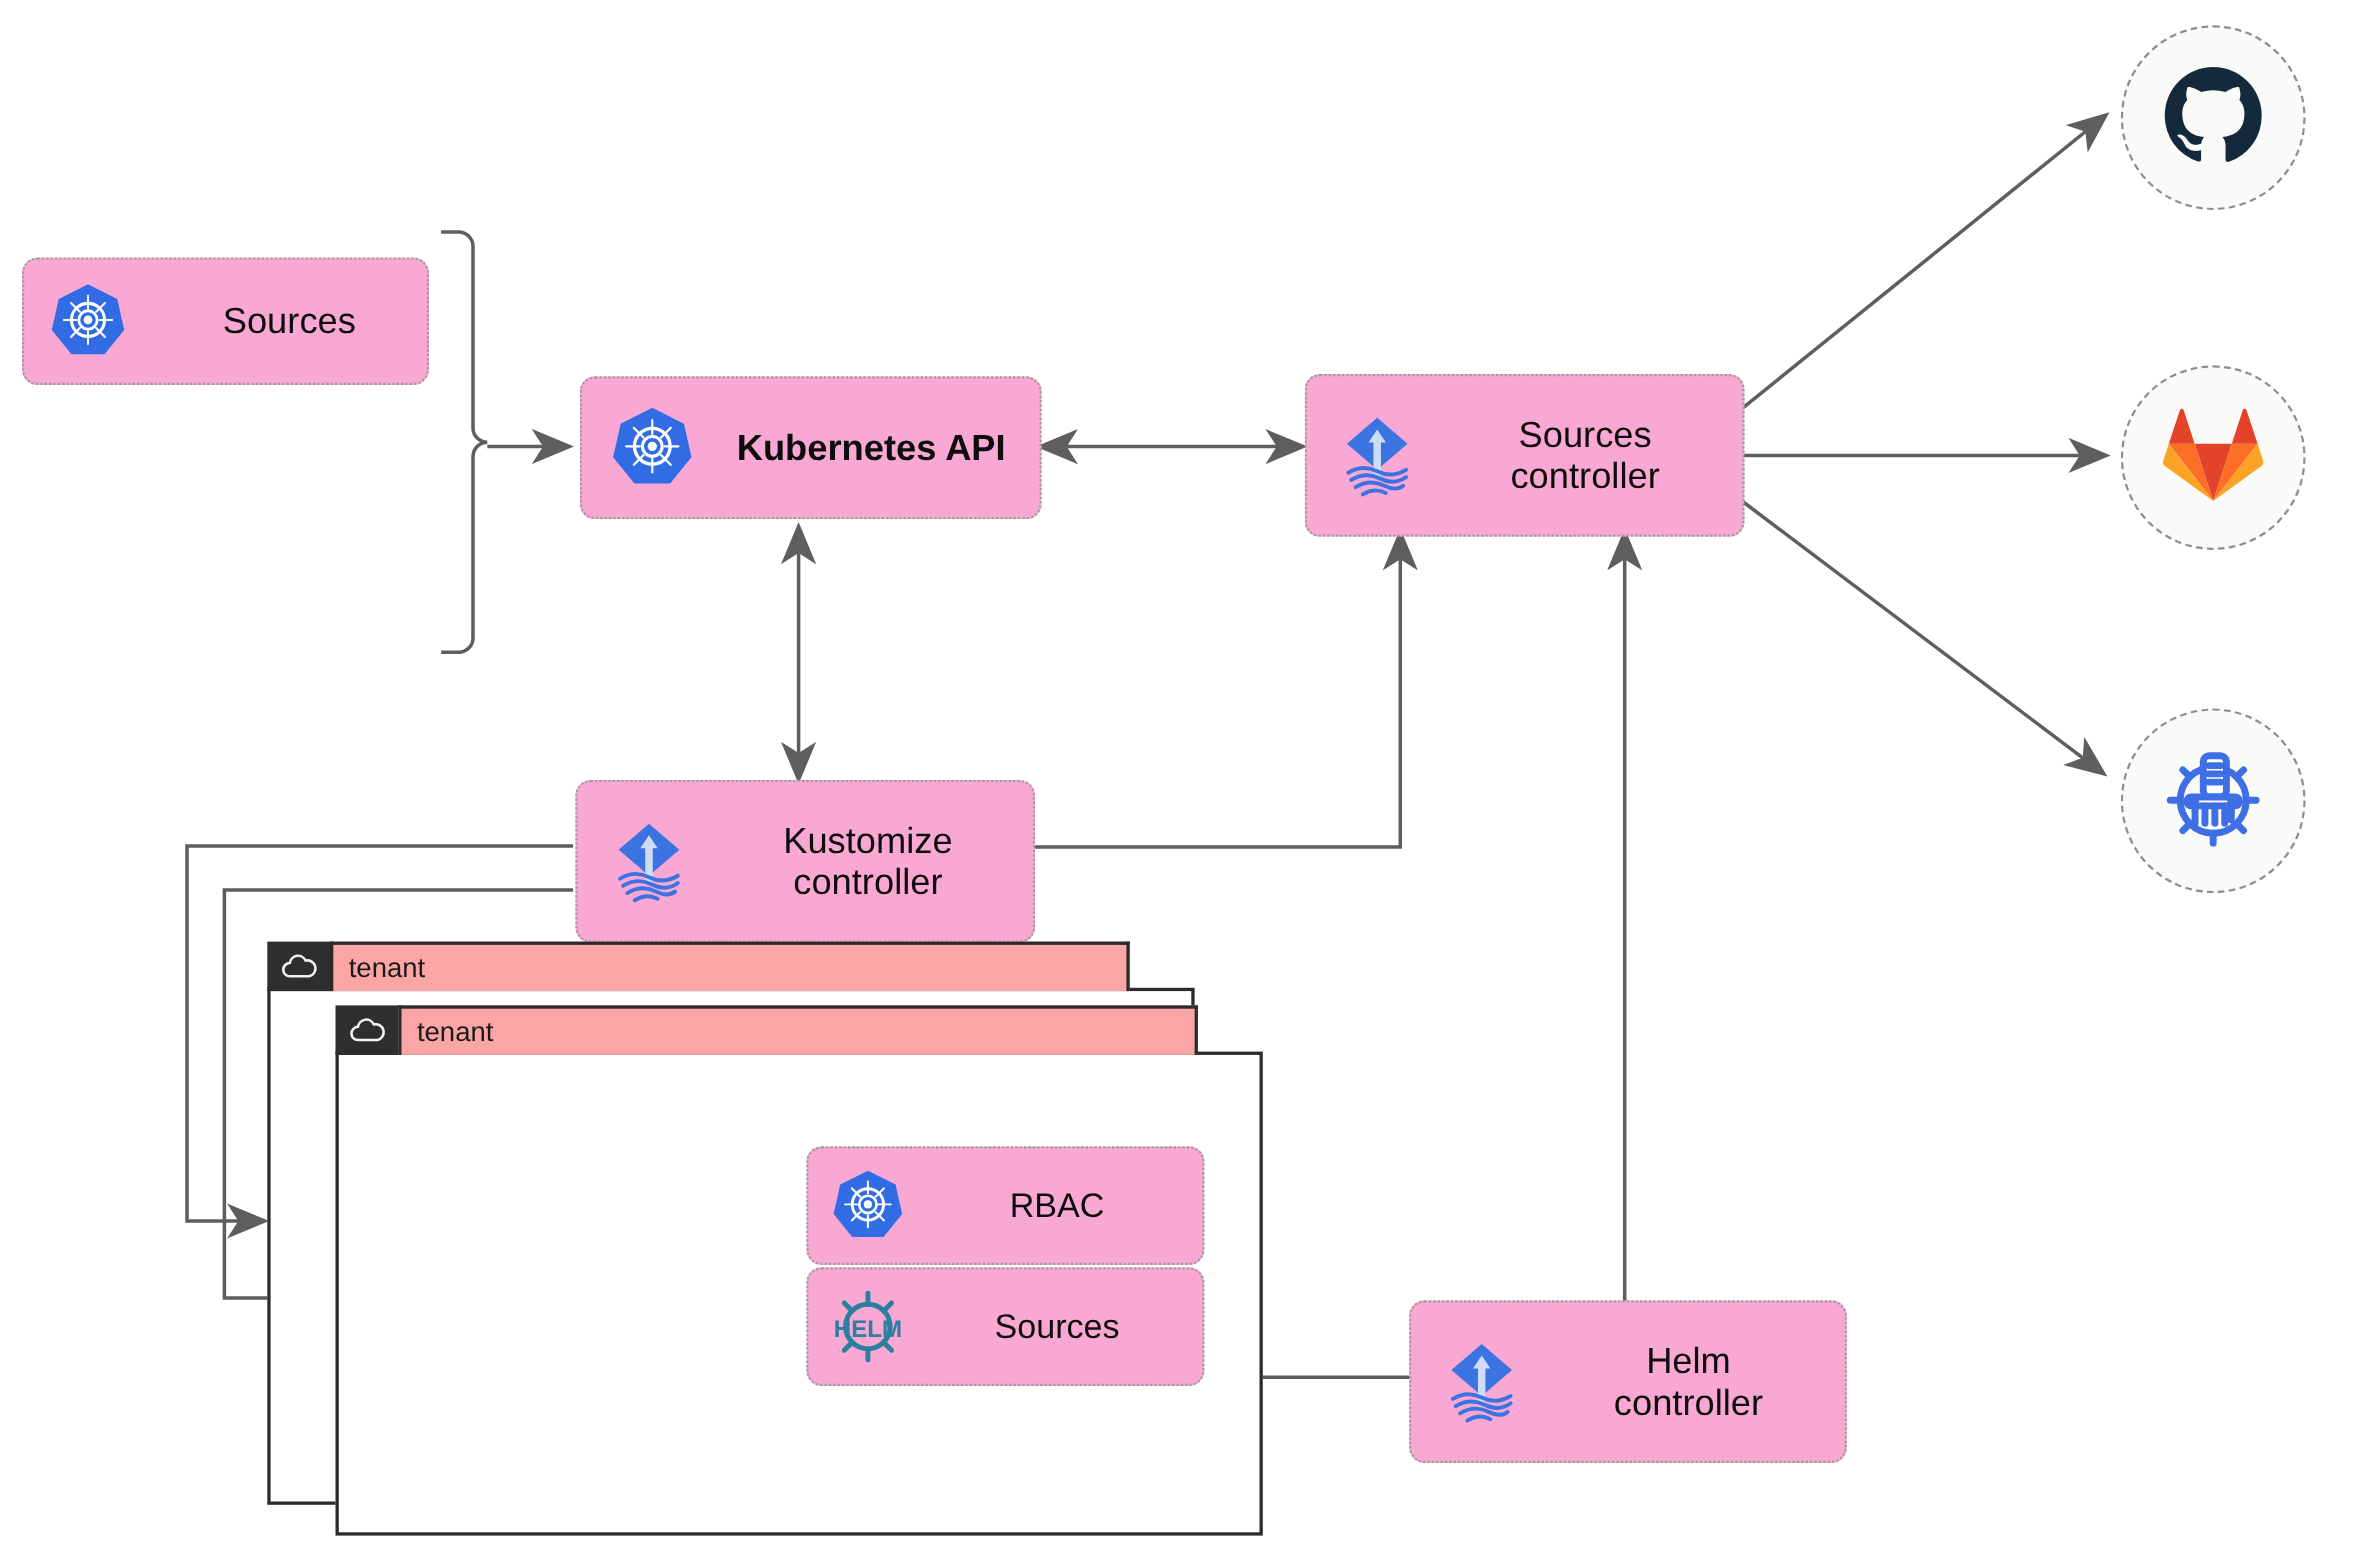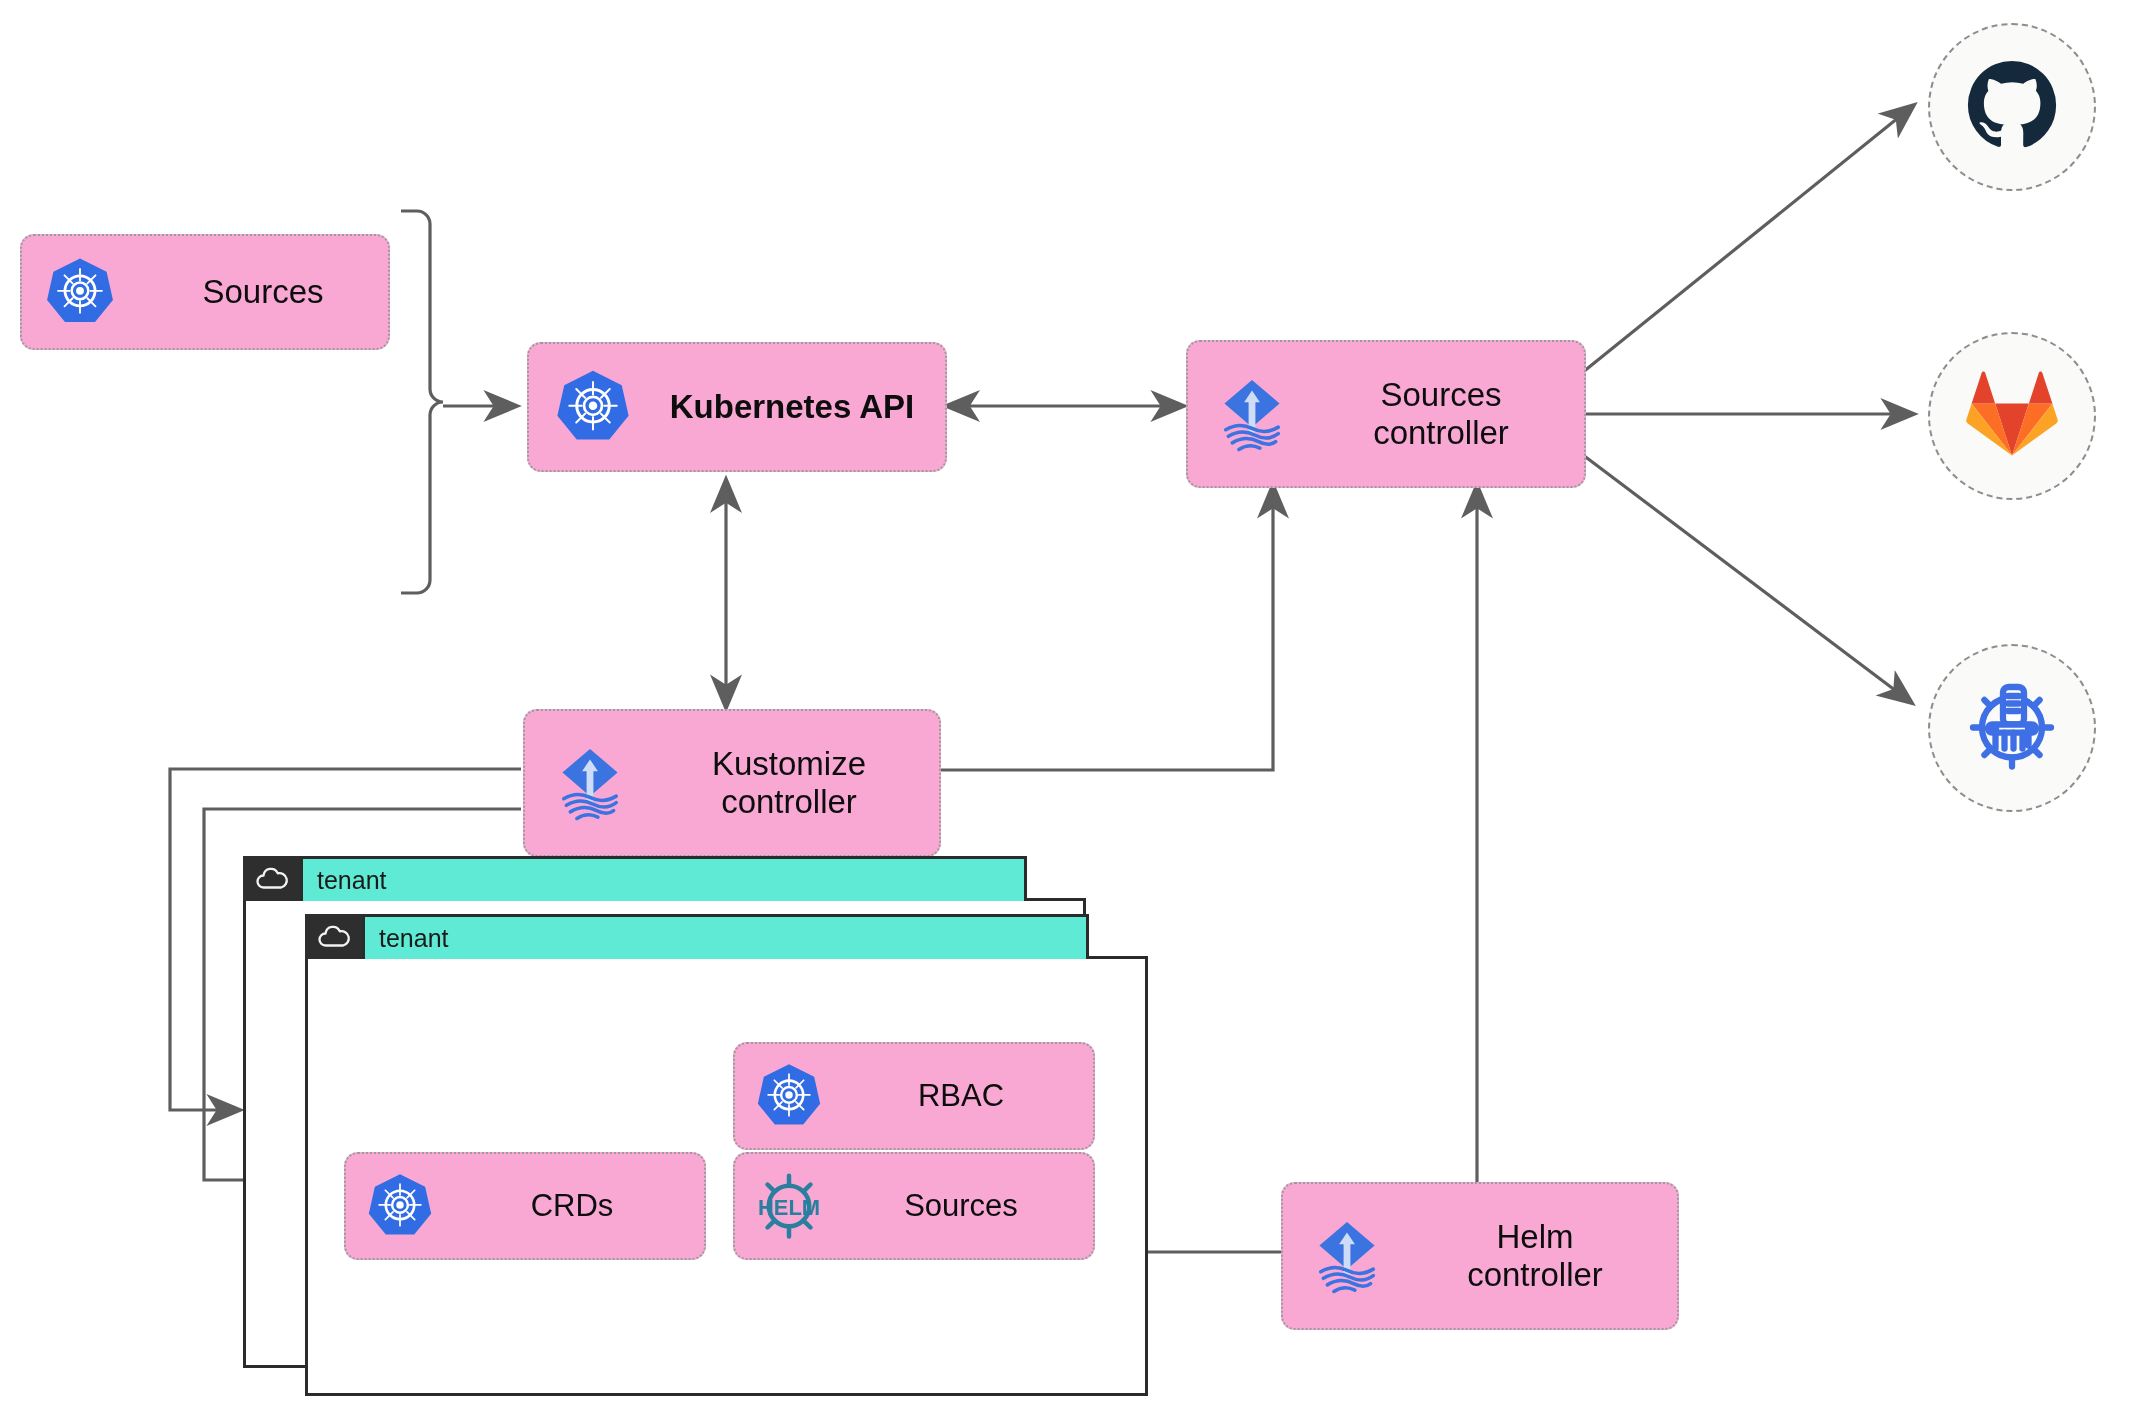--- a/index.html
+++ b/index.html
@@ -13,21 +13,21 @@
         display:flex;align-items:center;}
   .node .ico{flex:0 0 auto;display:flex;align-items:center;justify-content:center;}
   .node .lbl{flex:1 1 auto;text-align:center;line-height:1.16;
              font-size:33px;color:#0d0d0d;white-space:pre-line;}
 
   
   .tenant{position:absolute;box-sizing:border-box;background:#ffffff;
           border:3px solid #2b2b2b;}
   .tenant .tabhdr{position:absolute;left:-3px;top:-45px;height:45px;display:flex;align-items:stretch;}
   .tenant .tabicon{width:57px;background:#2e2e2e;display:flex;align-items:center;justify-content:center;}
-  .tenant .tabname{background:#5eead4;border:3px solid #2b2b2b;border-bottom:none;
+  .tenant .tabname{background:#fca5a5;border:3px solid #2b2b2b;border-bottom:none;
                    display:flex;align-items:center;padding:0 18px 0 14px;
                    font-size:25px;color:#1a1a1a;box-sizing:border-box;}
 
   
   .circ{position:absolute;width:164px;height:164px;border-radius:50%;
         background:#fafaf8;border:2.5px dashed #8d8d8d;
         display:flex;align-items:center;justify-content:center;}
 
   svg.edges{position:absolute;left:0;top:0;width:2144px;height:1407px;
             pointer-events:none;overflow:visible;}
@@ -245,36 +245,20 @@
                      M18.6 17.6 L25.6 24.6 M38.4 37.4 L45.4 44.4
                      M45.4 17.6 L38.4 24.6 M25.6 37.4 L18.6 44.4" fill="none"></path>
             <circle cx="32" cy="31" r="13" fill="none" stroke-width="2.4"></circle>
             <circle cx="32" cy="31" r="7.2" fill="none" stroke-width="2.2"></circle>
           </g>
         </svg>
       </span>
       <span class="lbl" style="font-size:31px;padding-right:14px;">RBAC</span>
     </div>
 
-    <div class="node" style="left:36px;top:193px;width:362px;height:108px;">
-      <span class="ico" style="width:108px;">
-        <svg width="70" height="70" viewBox="0 0 64 64">
-          <polygon points="32,3 55,14.5 60.5,39 45,58 19,58 3.5,39 9,14.5" fill="#326ce5"></polygon>
-          <g fill="#fff" stroke="#fff" stroke-width="1.6" stroke-linecap="round">
-            <circle cx="32" cy="31" r="2.6"></circle>
-            <path d="M32 12 L32 22 M32 40 L32 50 M13 31 L23 31 M41 31 L51 31
-                     M18.6 17.6 L25.6 24.6 M38.4 37.4 L45.4 44.4
-                     M45.4 17.6 L38.4 24.6 M25.6 37.4 L18.6 44.4" fill="none"></path>
-            <circle cx="32" cy="31" r="13" fill="none" stroke-width="2.4"></circle>
-            <circle cx="32" cy="31" r="7.2" fill="none" stroke-width="2.2"></circle>
-          </g>
-        </svg>
-      </span>
-      <span class="lbl" style="font-size:31px;padding-right:14px;">CRDs</span>
-    </div>
 
     <div class="node" style="left:425px;top:193px;width:362px;height:108px;">
       <span class="ico" style="width:108px;">
         <svg width="72" height="72" viewBox="0 0 64 64">
           <g stroke="#2a7f9e" stroke-width="4" fill="none" stroke-linecap="round">
             <circle cx="32" cy="32" r="18"></circle>
             <path d="M32 14 V5 M32 50 V59 M19.3 19.3 L12.9 12.9 M44.7 44.7 L51.1 51.1
                      M44.7 19.3 L51.1 12.9 M19.3 44.7 L12.9 51.1"></path>
           </g>
           <text x="32" y="40" text-anchor="middle" font-family="Liberation Sans, sans-serif" font-size="19.5" font-weight="bold" fill="#2a7f9e">HELM</text>

